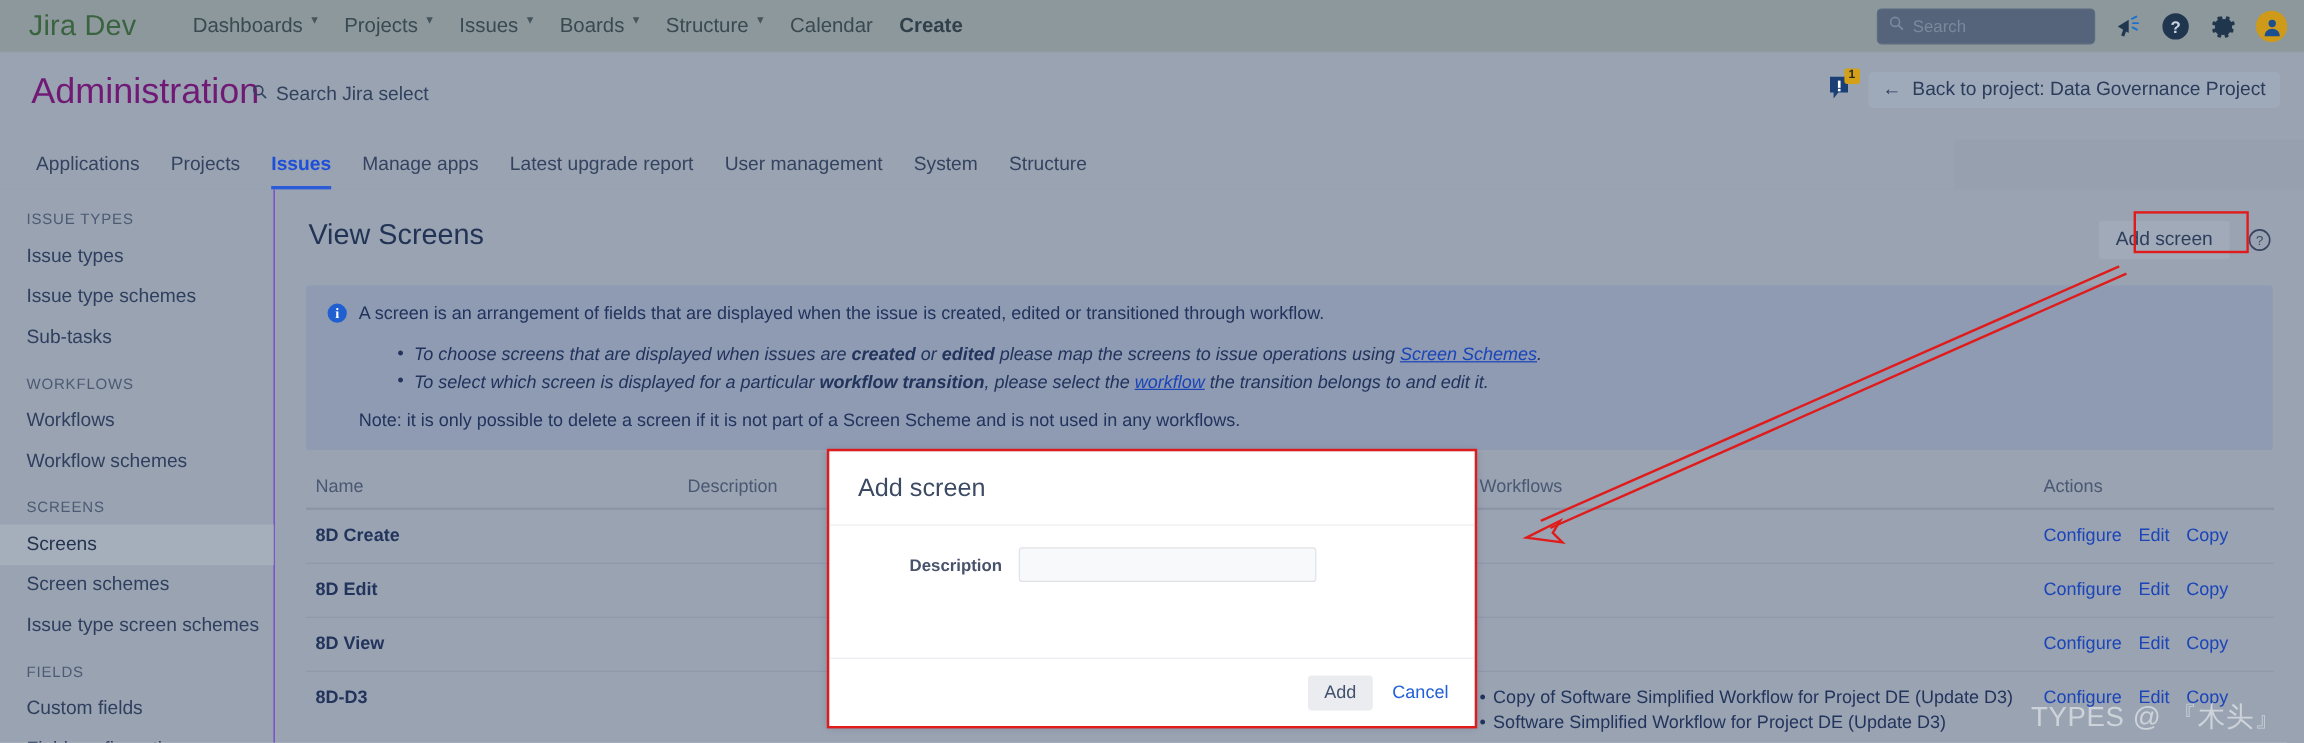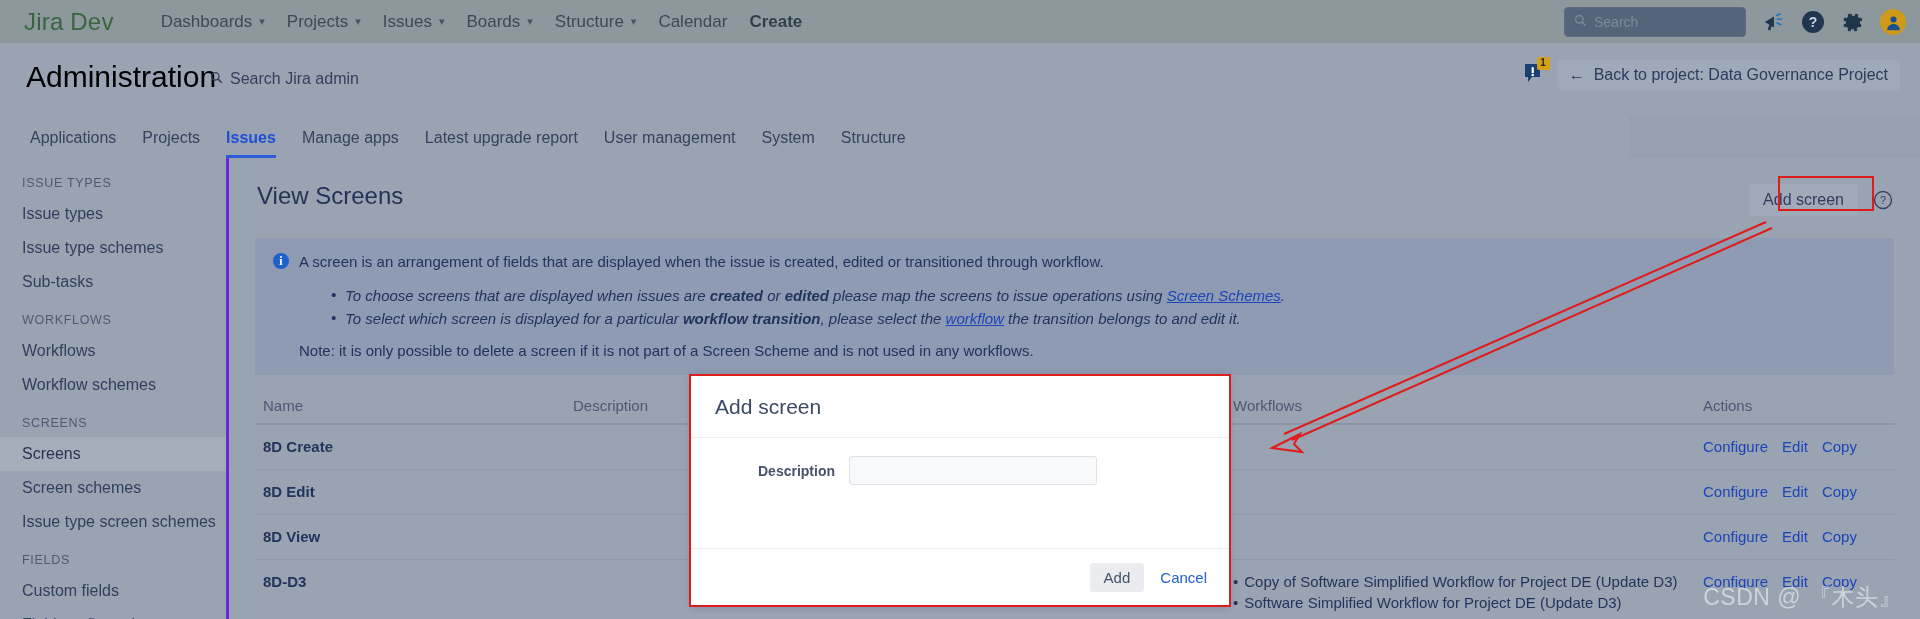--- a/index.html
+++ b/index.html
@@ -35,21 +35,20 @@
     font-weight: 400;
     margin-left: 24px;
     margin-right: 36px;
     letter-spacing: .2px;
   }
   .navitem {
     color: #3a4a52;
     font-size: 17px;
     padding: 6px 11px;
     display: flex;
-    align-items: center;
     gap: 7px;
     white-space: nowrap;
   }
   .navitem .caret {
     font-size: 11px;
     line-height: 1;
     opacity: .85;
   }
   .navitem.strong { font-weight: 700; color: #30404a; }
   #nav-right {
@@ -84,21 +83,21 @@
   #adminheader {
     position: absolute;
     left: 0; top: 44px;
     width: 1920px; height: 72px;
     background: #99a3b2;
   }
   #admin-title {
     position: absolute;
     left: 26px; top: 60px;
     font-size: 30px;
-    color: #000000;
+    color: #701a75;
     font-weight: 400;
   }
   #admin-search {
     position: absolute;
     left: 210px; top: 70px;
     display: flex; align-items: center; gap: 7px;
     color: #32415e;
     font-size: 16px;
   }
   #admin-right {
@@ -159,21 +158,21 @@
     height: 3px;
     background: #2b5bd7;
   }
 
   
   #sidebar {
     position: absolute;
     left: 0; top: 158px;
     width: 229px; height: 461px;
     background: #99a3b2;
-    border-right: 3px solid #6d28d9;
+    border-right: 1px solid #6d28d9;
     padding-top: 18px;
   }
   .side-section {
     font-size: 12.5px;
     letter-spacing: .7px;
     color: #4c5a73;
     font-weight: 400;
     padding: 14px 0 7px 22px;
     text-transform: uppercase;
   }
@@ -519,21 +518,21 @@
 
   <div id="admin-title">Administration</div>
 
   <div id="admin-search">
     <span>
       <svg width="13" height="13" viewBox="0 0 16 16">
           <circle cx="6.5" cy="6.5" r="4.6" fill="none" stroke="#32415e" stroke-width="1.6"></circle>
           <line x1="10" y1="10" x2="14.4" y2="14.4" stroke="#32415e" stroke-width="1.8"></line>
         </svg>
     </span>
-    <span>Search Jira admin</span>
+    <span>Search Jira select</span>
   </div>
 
   <div id="admin-right">
     <div id="notif-wrap">
       <svg width="24" height="26" viewBox="0 0 24 26">
         <path d="M4 2 H19 V15 H11 L7 20 V15 H4 Z" fill="#1a3f75"></path>
         <rect x="10.6" y="5.2" width="2.2" height="6" fill="#ffffff"></rect>
         <rect x="10.6" y="12" width="2.2" height="2.1" fill="#ffffff"></rect>
       </svg>
       <span id="notif-badge">1</span>
@@ -684,15 +683,15 @@
   <svg id="annot-svg">
 
     <g>
       <line x1="1772" y1="228" x2="1292" y2="440" stroke="#e01b1b" stroke-width="2"></line>
       <line x1="1766" y1="222" x2="1284" y2="434" stroke="#e01b1b" stroke-width="2"></line>
       <polygon points="1272,448 1300,434 1294,444 1302,452" fill="none" stroke="#e01b1b" stroke-width="2"></polygon>
     </g>
     <rect x="1779" y="177" width="94" height="33" fill="none" stroke="#e01b1b" stroke-width="2"></rect>
   </svg>
 
-  <div id="watermark">CSDN @ 『木头』</div>
+  <div id="watermark">TYPES @ 『木头』</div>
 
 </div>
 
 </body></html>

